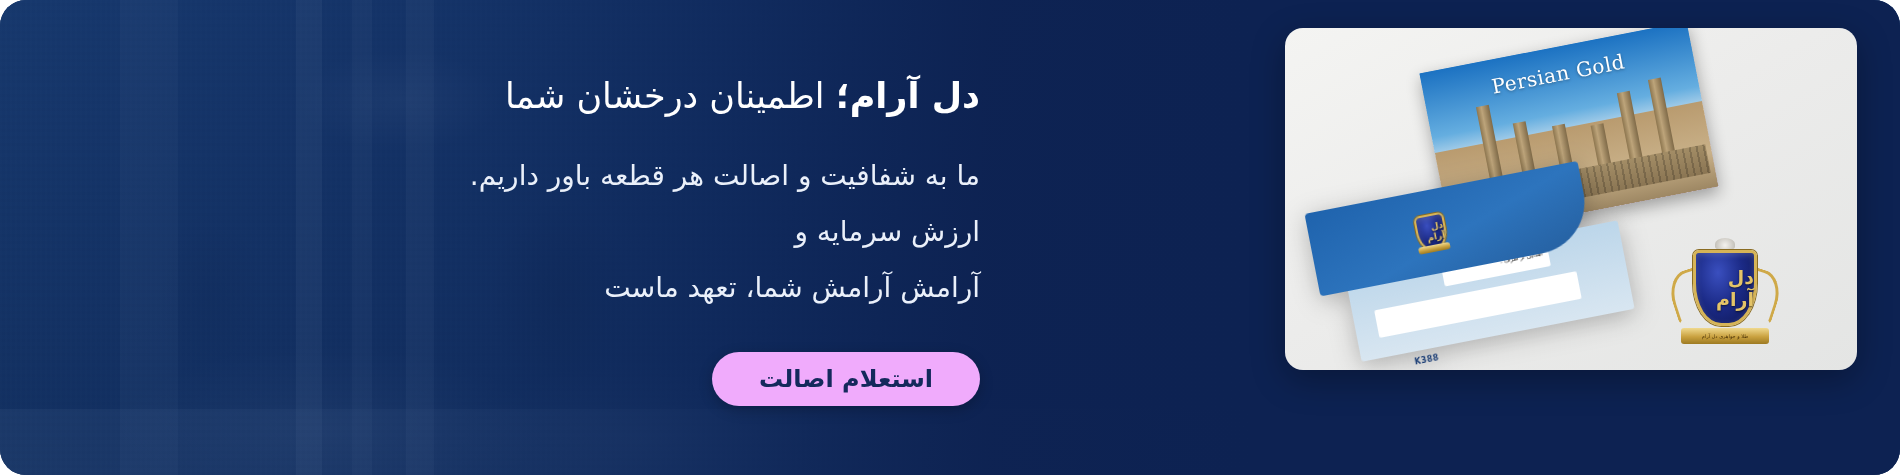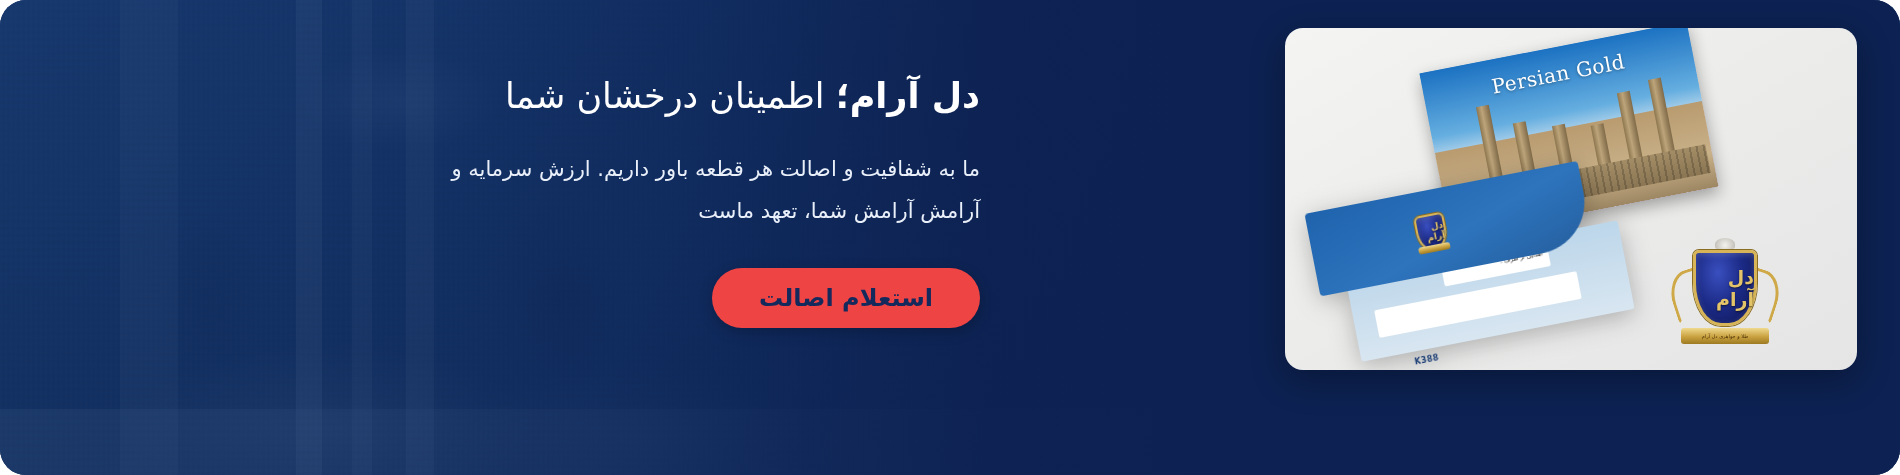--- a/index.html
+++ b/index.html
@@ -69,31 +69,31 @@
     font-size:35px;
     line-height:1.42;
     font-weight:400;
     letter-spacing:0;
     color:#ffffff;
     white-space:nowrap;
   }
   .headline .brand{font-weight:700;text-align:center;}
   .subcopy{
     margin:26px 0 0 0;
-    font-size:21px;
+    font-size:28px;
     line-height:2.0;
     font-weight:400;
     color:#eaf0fa;
   }
   .cta-row{margin-top:36px;display:flex;justify-content:flex-start;}
   .cta{
     display:inline-flex;align-items:center;justify-content:center;
-    min-width:268px;height:60px;
+    min-width:268px;height:54px;
     padding:0 34px;
-    background:#ef4444;
+    background:#f0abfc;
     color:#14295c;
     font-size:24px;font-weight:700;
     border:0;border-radius:999px;
     cursor:pointer;
     box-shadow:0 4px 14px rgba(0,0,0,.22);
     font-family:inherit;
   }
 
   
   .product-card{

